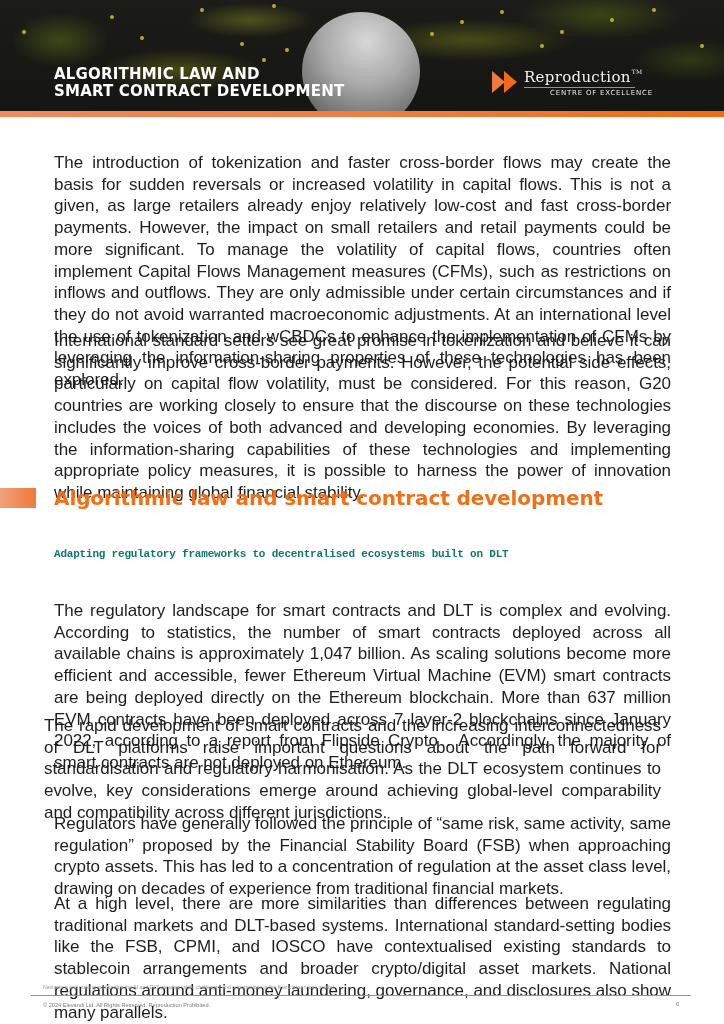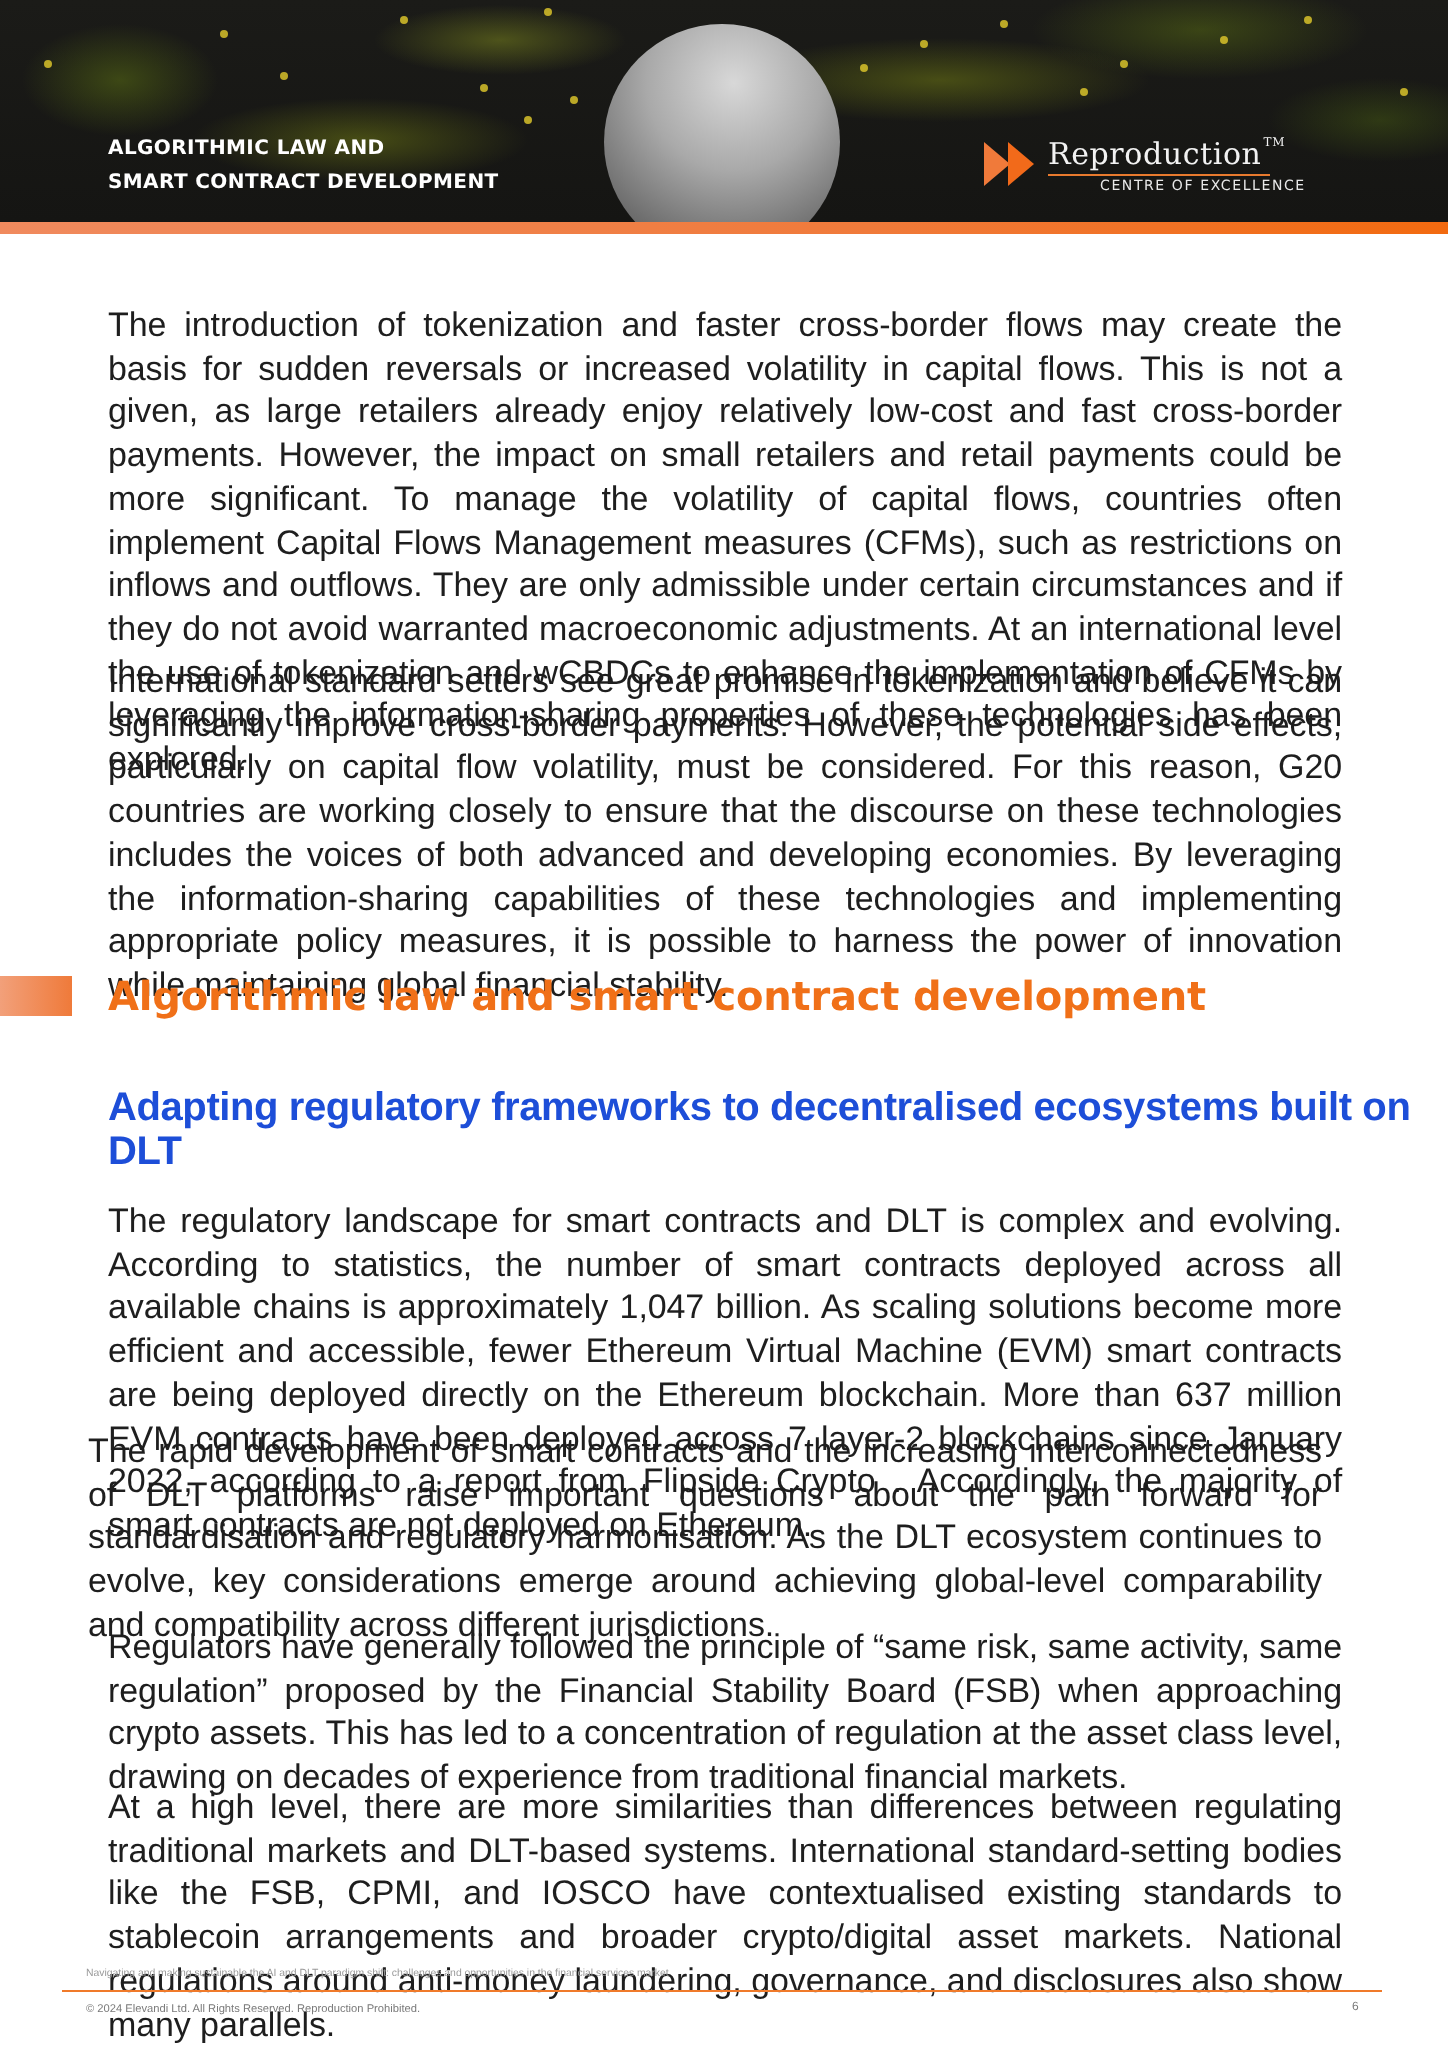--- a/index.html
+++ b/index.html
@@ -21,21 +21,21 @@
     }
     .header .flower {
       position: absolute; width: 4px; height: 4px; border-radius: 50%; background: #d8c22a; opacity: 0.85;
     }
     .header .sphere {
       position: absolute; left: 302px; top: 12px; width: 118px; height: 118px; border-radius: 50%;
       background: radial-gradient(circle at 55% 25%, #d8d8d8 0%, #a9a9a9 40%, #6e6e6e 75%, #4a4a4a 100%);
     }
     .header-title {
       position: absolute; left: 54px; top: 66px; color: #ffffff;
-      font-family: "DejaVu Sans", sans-serif; font-weight: bold; font-size: 10px; line-height: 17px;
+      font-family: "DejaVu Sans", sans-serif; font-weight: bold; font-size: 15px; line-height: 17px;
       letter-spacing: 0.2px; text-transform: uppercase;
     }
     .header-title span { display: block; }
 
     .logo { position: absolute; left: 492px; top: 68px; width: 150px; height: 32px; }
     .logo .arrows { position: absolute; left: 0; top: 3px; width: 28px; height: 22px; }
     .logo .brand {
       position: absolute; left: 32px; top: 0; color: #f2f2f2;
       font-family: "DejaVu Serif", serif; font-size: 15px; letter-spacing: 0.3px; white-space: nowrap;
     }
@@ -60,22 +60,22 @@
     .section-marker {
       position: absolute; left: 0; top: 488px; width: 36px; height: 20px;
       background: linear-gradient(90deg, #f2a07a 0%, #ef7a3a 100%);
     }
     .section-title {
       position: absolute; left: 54px; top: 484px; color: #f07018;
       font-family: "DejaVu Sans", sans-serif; font-weight: bold; font-size: 20px; line-height: 28px;
       letter-spacing: -0.1px;
     }
     .subsection-title {
-      position: absolute; left: 54px; top: 543px; color: #1d4ed8;
-      font-family: Liberation Sans, sans-serif; font-weight: bold; font-size: 20px; line-height: 22px;
+      position: absolute; left: 54px; top: 543px; color: #0f766e;
+      font-family: Liberation Mono, monospace; font-weight: bold; font-size: 11px; line-height: 22px;
       letter-spacing: -0.2px;
     }
     .p3 { position: absolute; left: 54px; top: 600px; width: 617px; }
     .p4 { position: absolute; left: 44px; top: 715px; width: 617px; }
     .p5 { position: absolute; left: 54px; top: 813px; width: 617px; }
     .p6 { position: absolute; left: 54px; top: 893px; width: 617px; }
 
     
     .footer-caption {
       position: absolute; left: 43px; top: 984px; font-size: 5.2px; color: #9a9a9a;

